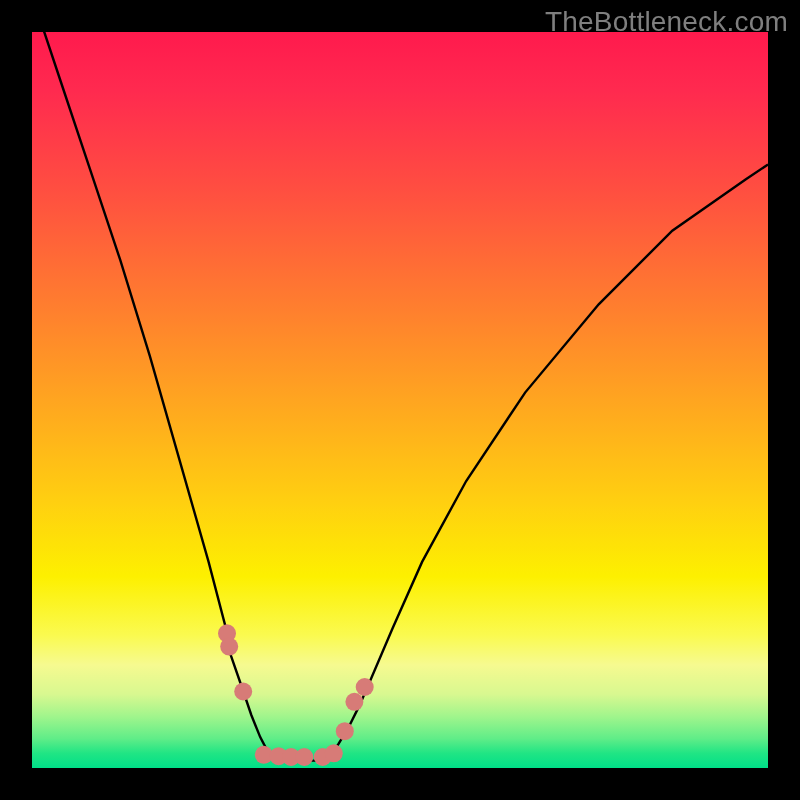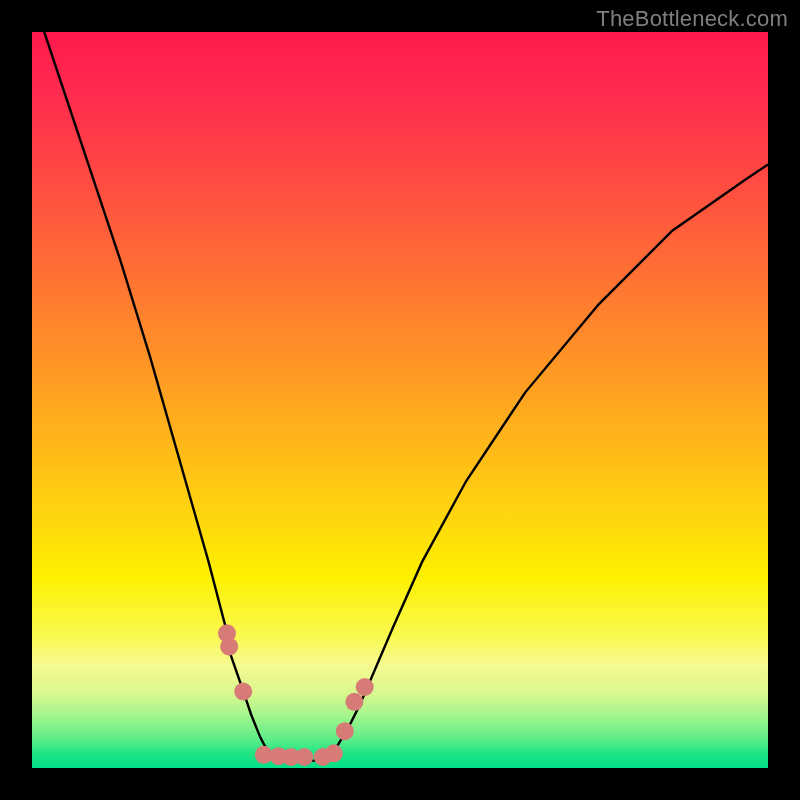--- a/index.html
+++ b/index.html
@@ -39,21 +39,21 @@
       #60ed88 96%,
       #20e584 98%,
       #00df88 100%
     );
   }
   .watermark {
     position: absolute;
     top: 6px;
     right: 12px;
     font-family: Arial, Helvetica, sans-serif;
-    font-size: 22px;
+    font-size: 28px;
     color: #7f7f7f;
     font-weight: 500;
     letter-spacing: 0.2px;
   }
   svg.curve-layer {
     position: absolute;
     left: 32px;
     top: 32px;
     width: 736px;
     height: 736px;

